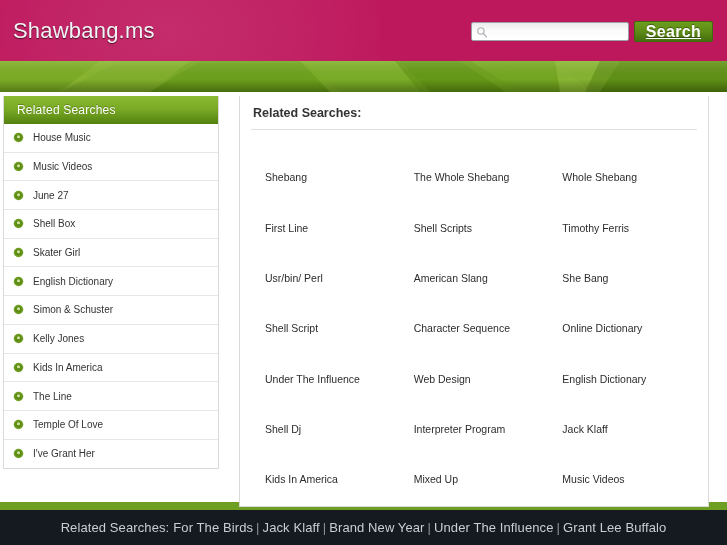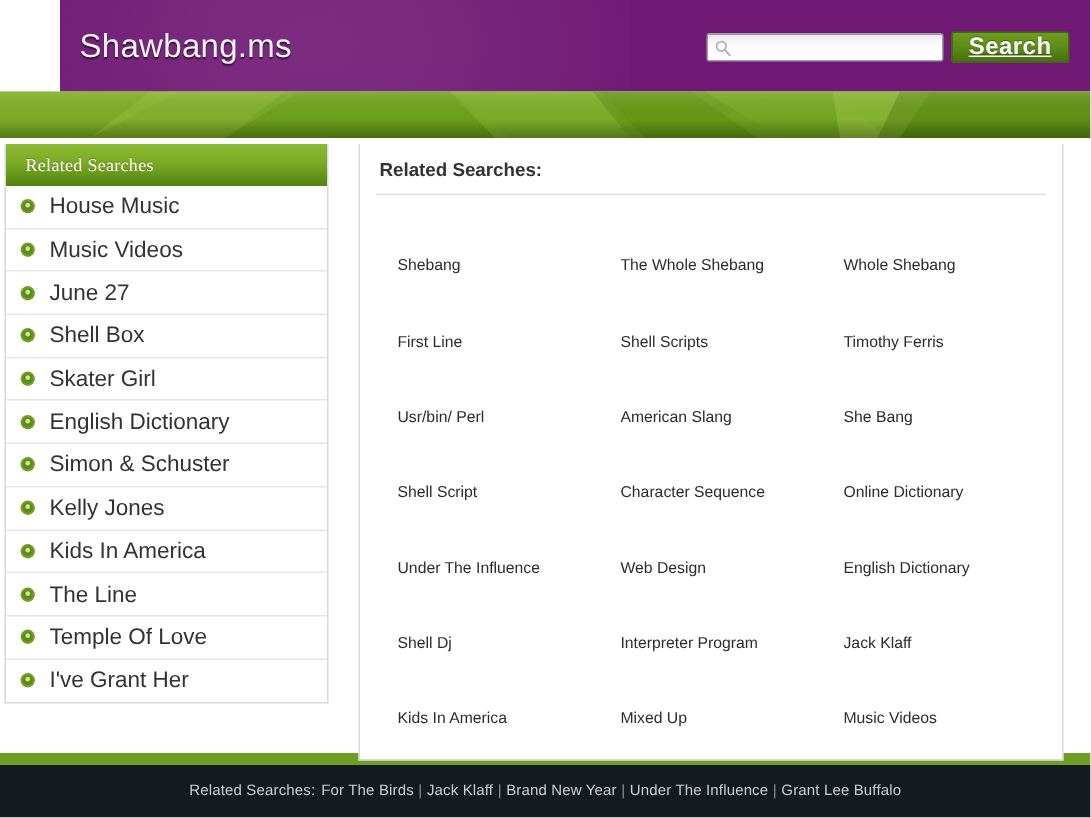--- a/index.html
+++ b/index.html
@@ -7,23 +7,22 @@
     width: 727px; height: 545px;
     font-family: "Liberation Sans", sans-serif;
     background: #ffffff;
     overflow: hidden;
   }
 
   
   .header {
     position: relative;
     height: 61px;
-    background: #701a75;
+    background: #be185d;
     overflow: hidden;
-    margin-left: 40px;
   }
   .header-glow {
     position: absolute;
     left: -40px; top: -120px;
     width: 420px; height: 300px;
     background: radial-gradient(ellipse at center,
                 rgba(255,255,255,0.085) 0%,
                 rgba(255,255,255,0.055) 35%,
                 rgba(255,255,255,0.022) 60%,
                 rgba(255,255,255,0.0) 78%);
@@ -114,38 +113,37 @@
   }
   .sidebar-header {
     height: 28px;
     background: linear-gradient(to bottom, #8cba33 0%, #7aab25 45%, #548210 100%);
     color: #ffffff;
     font-size: 12px;
     line-height: 28px;
     padding-left: 13px;
     letter-spacing: 0.2px;
     text-shadow: 0 -1px 0 rgba(0,0,0,0.25);
-    font-family: Liberation Serif, serif;
   }
   .sidebar-item {
     height: 28.7px;
     display: flex;
     align-items: center;
     border-bottom: 1px solid #e6e6e6;
     padding-left: 9px;
     cursor: pointer;
   }
   .sidebar-item:last-child { border-bottom: none; }
   .bullet-icon {
     width: 11px; height: 11px;
     flex: 0 0 auto;
     margin-right: 9px;
   }
   .sidebar-label {
-    font-size: 15px;
+    font-size: 10px;
     color: #333333;
   }
 
   
   .main-panel {
     position: absolute;
     left: 239px; top: 3px;
     width: 470px;
     border: 1px solid #d9d9d9;
     border-top: none;
@@ -177,21 +175,21 @@
   
   .footer-strip { height: 8px; background: #6f9f22; }
   .footer {
     height: 35px;
     background: #141a20;
     display: flex;
     align-items: center;
     justify-content: center;
   }
   .footer-inner {
-    font-size: 10px;
+    font-size: 13px;
     color: #c8ced2;
     letter-spacing: 0.1px;
     white-space: nowrap;
   }
   .footer-label { margin-right: 4px; }
   .footer-link { color: #c8ced2; text-decoration: none; cursor: pointer; }
   .footer-sep { color: #8b9398; margin: 0 3px; }
 </style>
 </head>
 <body>

